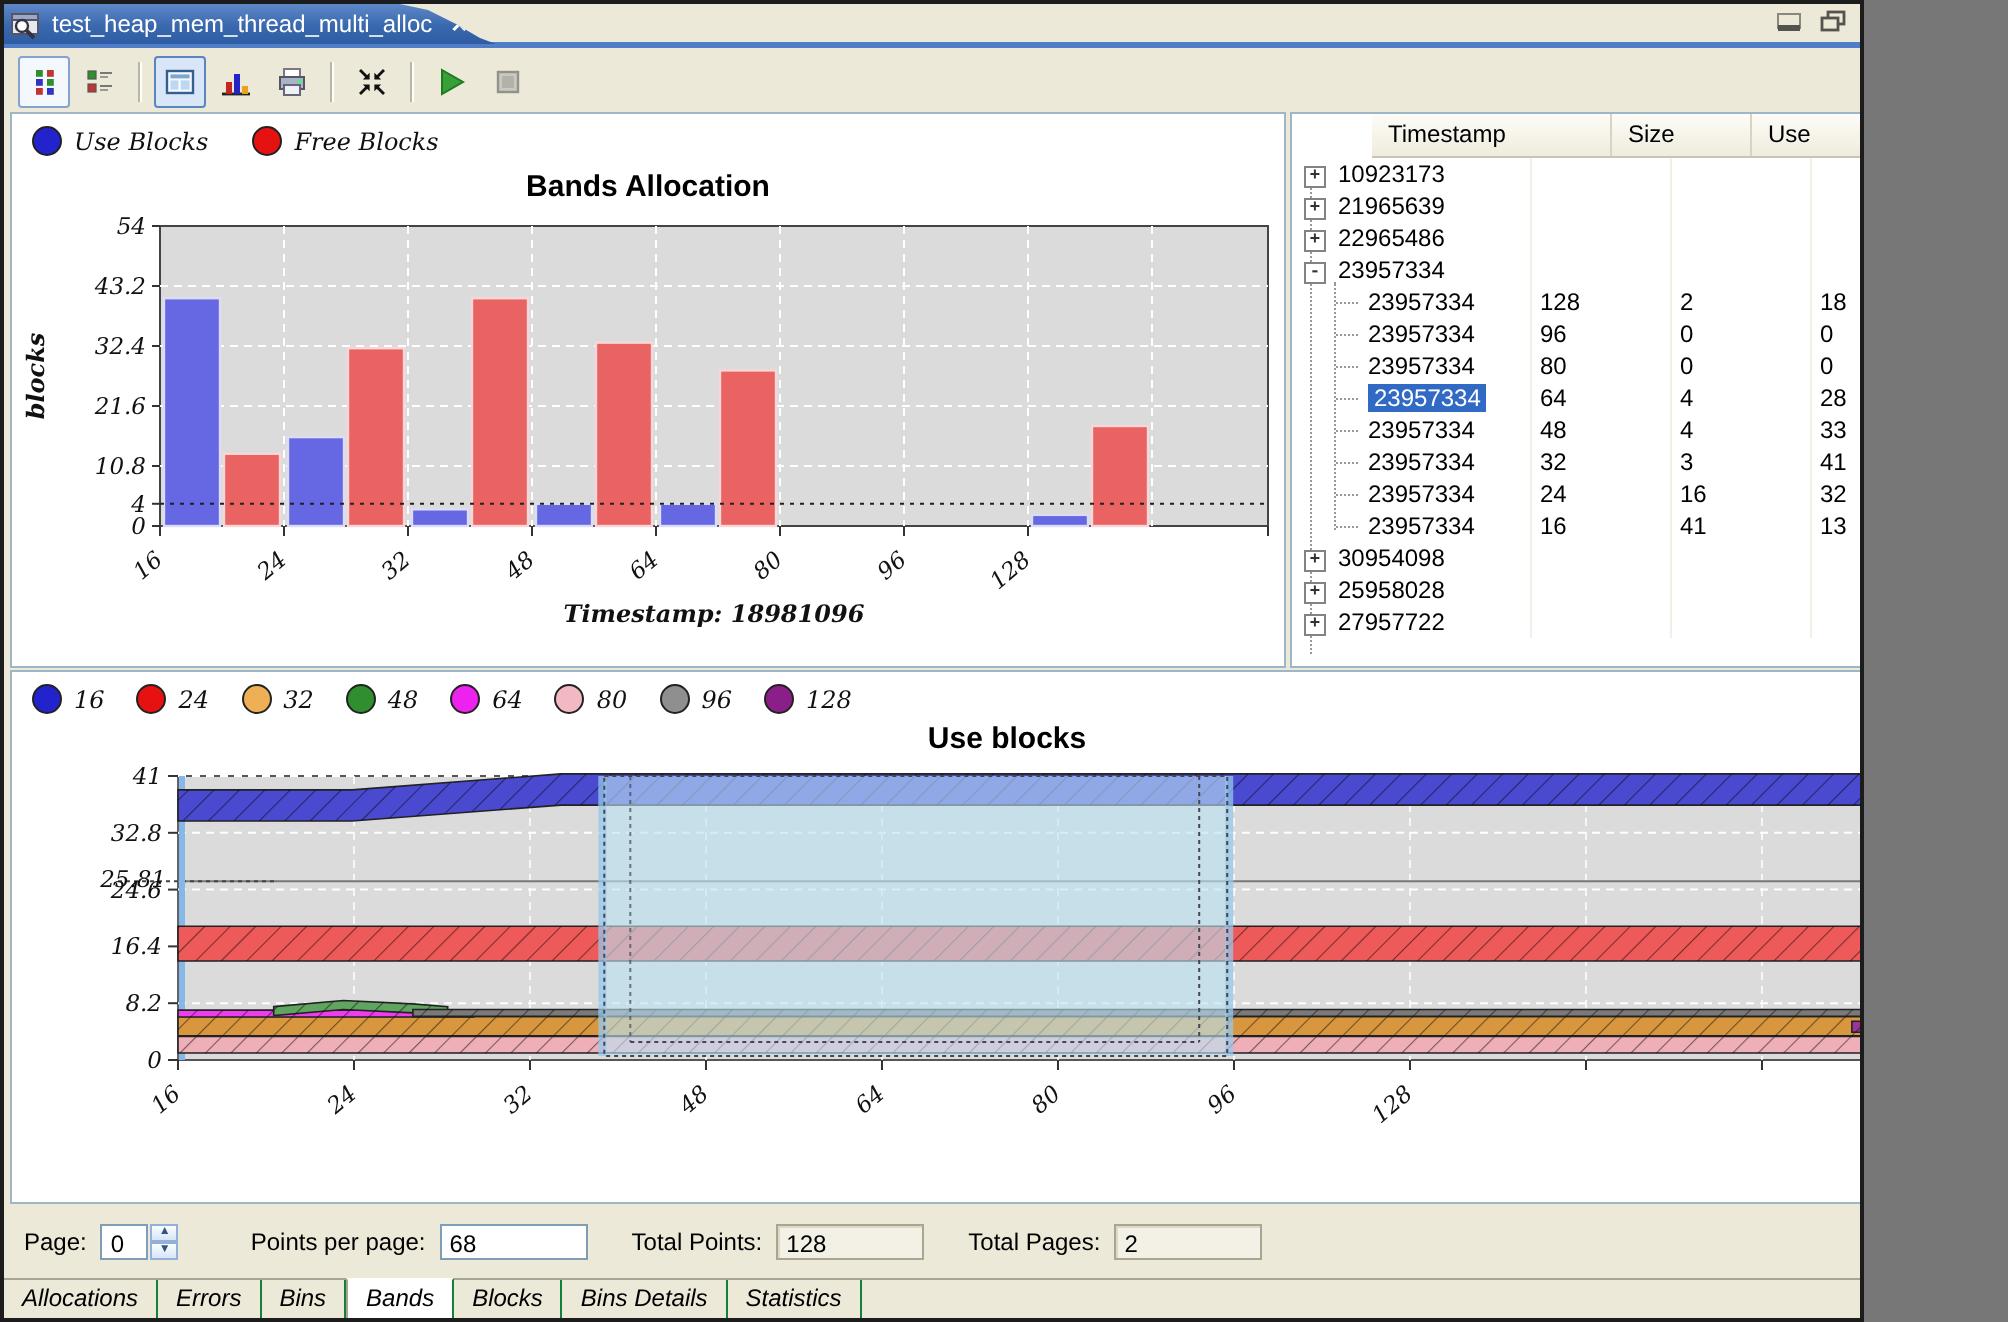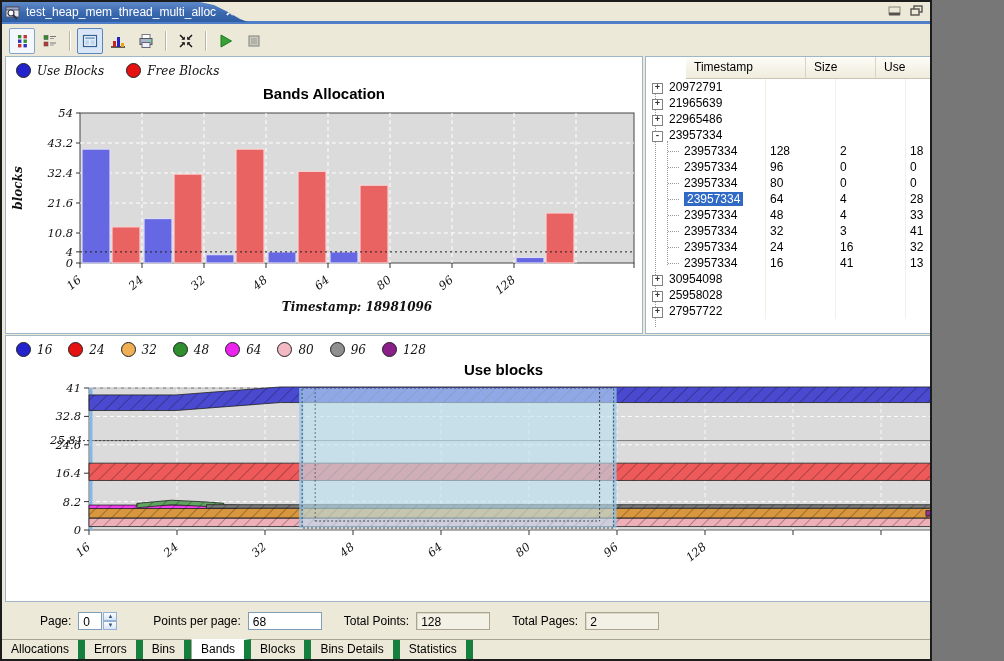--- a/index.html
+++ b/index.html
@@ -58,31 +58,31 @@
   
   .sb{position:absolute;right:0;top:0;bottom:0;width:17px;background:#F2F6FC;border-left:1px solid #E0DCD0;}
   .sb-btn{position:absolute;left:0;width:16px;height:17px;background:linear-gradient(180deg,#FDFEFF,#D2E2F7);
     border:1px solid #9EBCE4;border-radius:2px;box-sizing:border-box;color:#3A6EA5;font-size:8px;line-height:15px;text-align:center;}
   .sb-up{top:0;} .sb-down{bottom:0;}
   .sb-thumb{position:absolute;left:0;width:16px;top:62px;height:196px;background:linear-gradient(90deg,#CDE0F9,#B3CDF2);
     border:1px solid #90B0DC;border-radius:2px;box-sizing:border-box;}
   .sb-grip{position:absolute;left:4px;top:50%;margin-top:-4px;width:7px;height:8px;
     background:repeating-linear-gradient(180deg,#EAF2FC 0 1px,#9CB8E0 1px 2px,transparent 2px 3px);}
   
-  .pager{position:absolute;left:0;top:601px;right:0;height:36px;display:flex;align-items:center;padding-left:10px;background:#ECE9D8;margin-left:28px;}
+  .pager{position:absolute;left:0;top:601px;right:0;height:36px;display:flex;align-items:center;padding-left:10px;background:#ECE9D8;}
   .pager label{margin-right:7px;}
   .fbox{height:18px;box-sizing:border-box;border:1px solid #7F9DB9;background:#fff;padding:2px 4px;font-size:12px;}
   .fbox.ro{border:1px solid #A9A590;background:#F3F1E6;box-shadow:inset 1px 1px 0 #DDD9C9;}
   .spin{display:inline-flex;flex-direction:column;margin-left:1px;}
   .spin .sp{width:14px;height:9px;box-sizing:border-box;border:1px solid #94B0D8;background:linear-gradient(180deg,#FBFDFF,#D8E5F7);
     font-size:6px;line-height:7px;text-align:center;color:#33567E;padding:0;}
   .gap1{width:36px;} .gap2{width:22px;}
   
   .vtabs{position:absolute;left:0;top:637px;right:0;height:20px;border-top:1px solid #A8A494;display:flex;background:#ECE9D8;}
-  .vtab{padding:2px 9px 0 9px;border-right:7px solid #15803d;font-size:12px;height:100%;box-sizing:border-box;}
+  .vtab{padding:2px 9px 0 9px;border-right:1px solid #15803d;font-size:12px;height:100%;box-sizing:border-box;font-style:italic;}
   .vtab.active{background:#fff;border-left:1px solid #A8A494;margin-top:-1px;border-top:1px solid #fff;font-weight:normal;}
 </style>
 </head>
 <body>
 
 <div class="window">
 
   <div class="tabstrip">
     <div class="tab-underline"></div>
     <div class="editor-tab">
@@ -263,21 +263,21 @@
     <div class="thead">
       <div class="hc">Timestamp</div>
       <div class="hc">Size</div>
       <div class="hc">Use</div>
       <div class="hc">Free</div>
     </div>
     <div class="trows" id="table-rows">
       <div class="rail" style="left:9px;top:8px;height:240px;"></div>
       <div class="rail" style="left:21px;top:62px;height:124px;"></div>
     <div class="trow">
-          <div class="c ts"><span class="exp">+</span><span class="root-ts">20972791</span></div>
+          <div class="c ts"><span class="exp">+</span><span class="root-ts">10923173</span></div>
           <div class="c"></div>
           <div class="c"></div>
           <div class="c"></div>
         </div>
         <div class="trow">
           <div class="c ts"><span class="exp">+</span><span class="root-ts">21965639</span></div>
           <div class="c"></div>
           <div class="c"></div>
           <div class="c"></div>
         </div>

